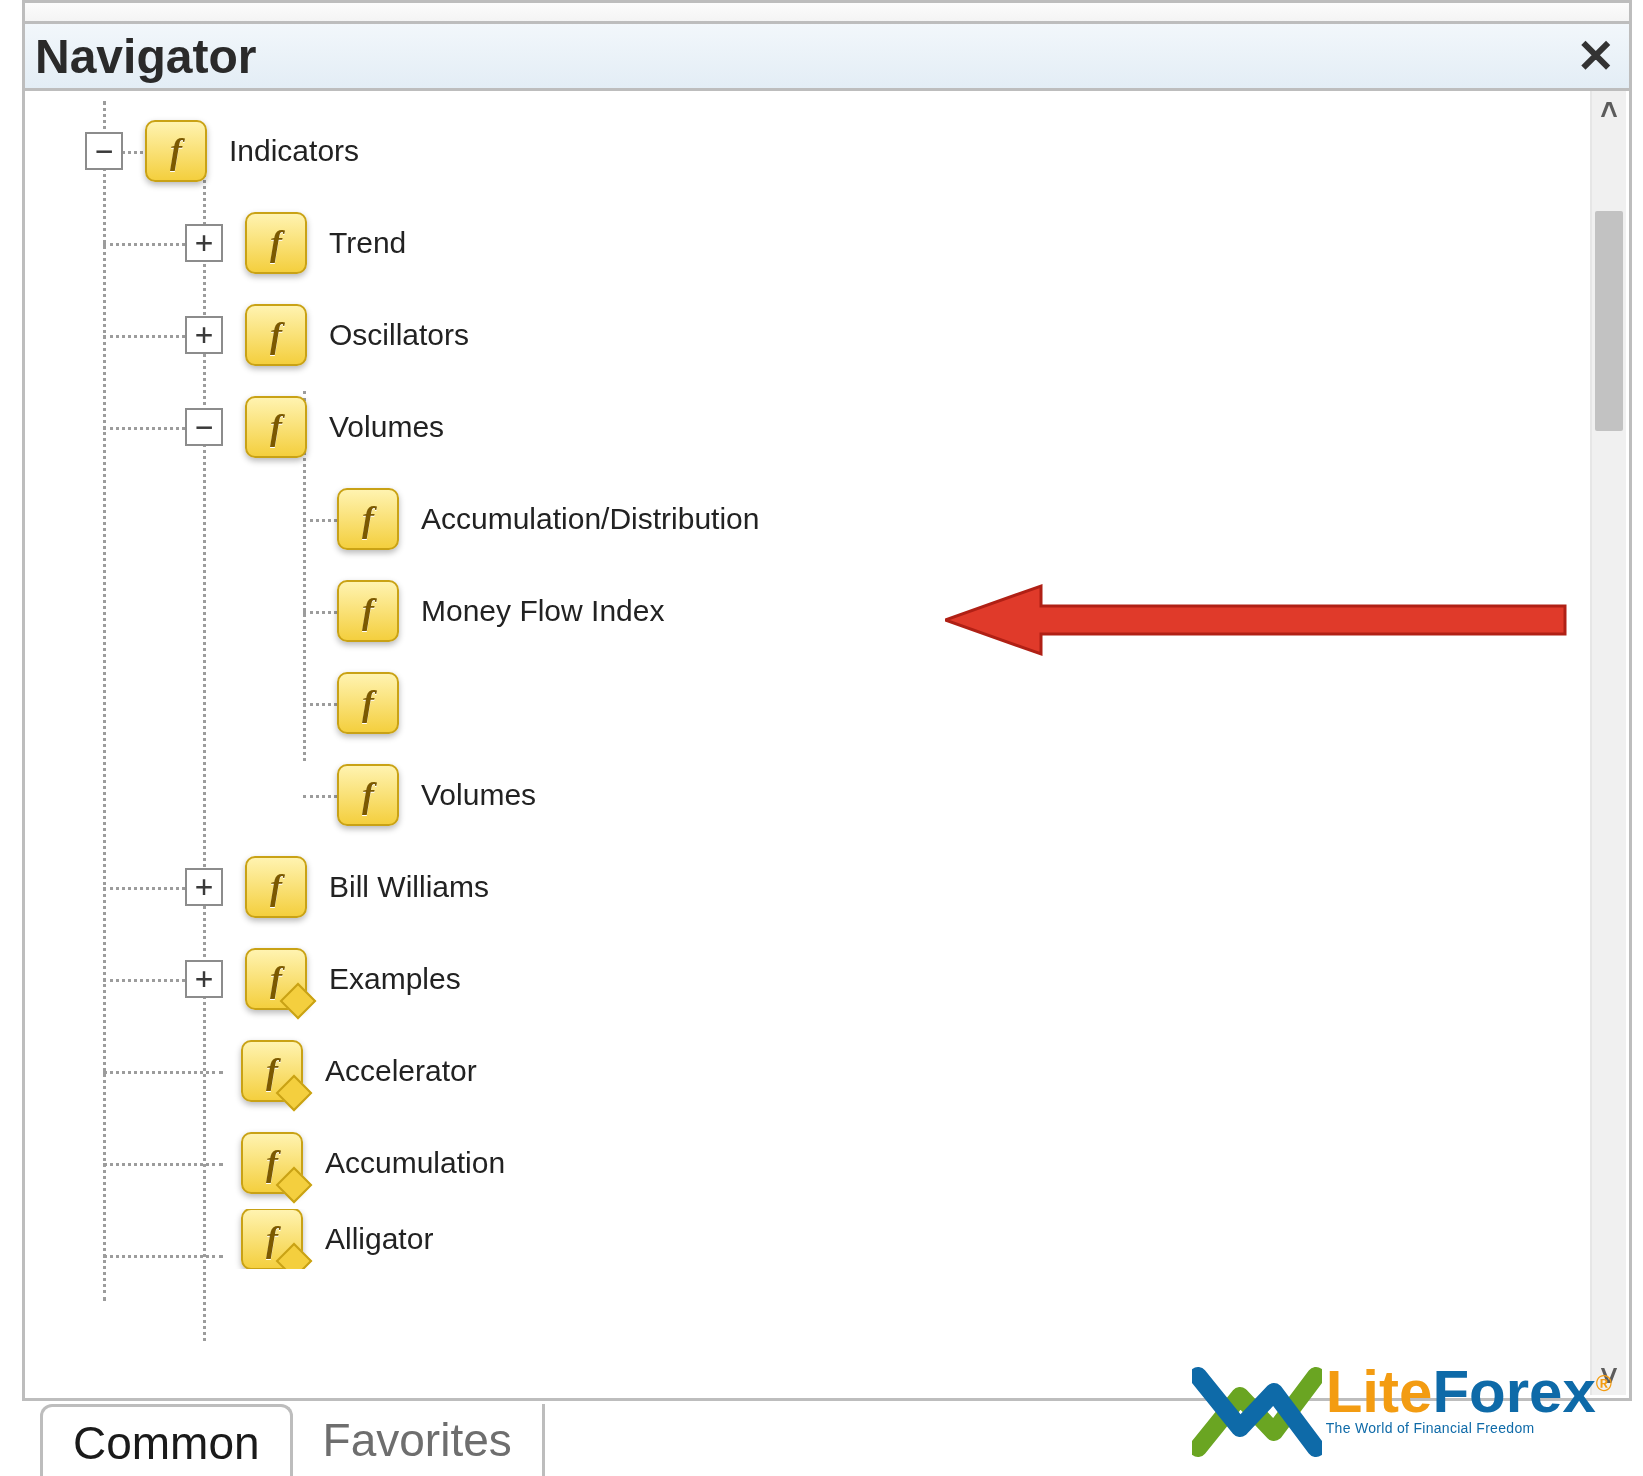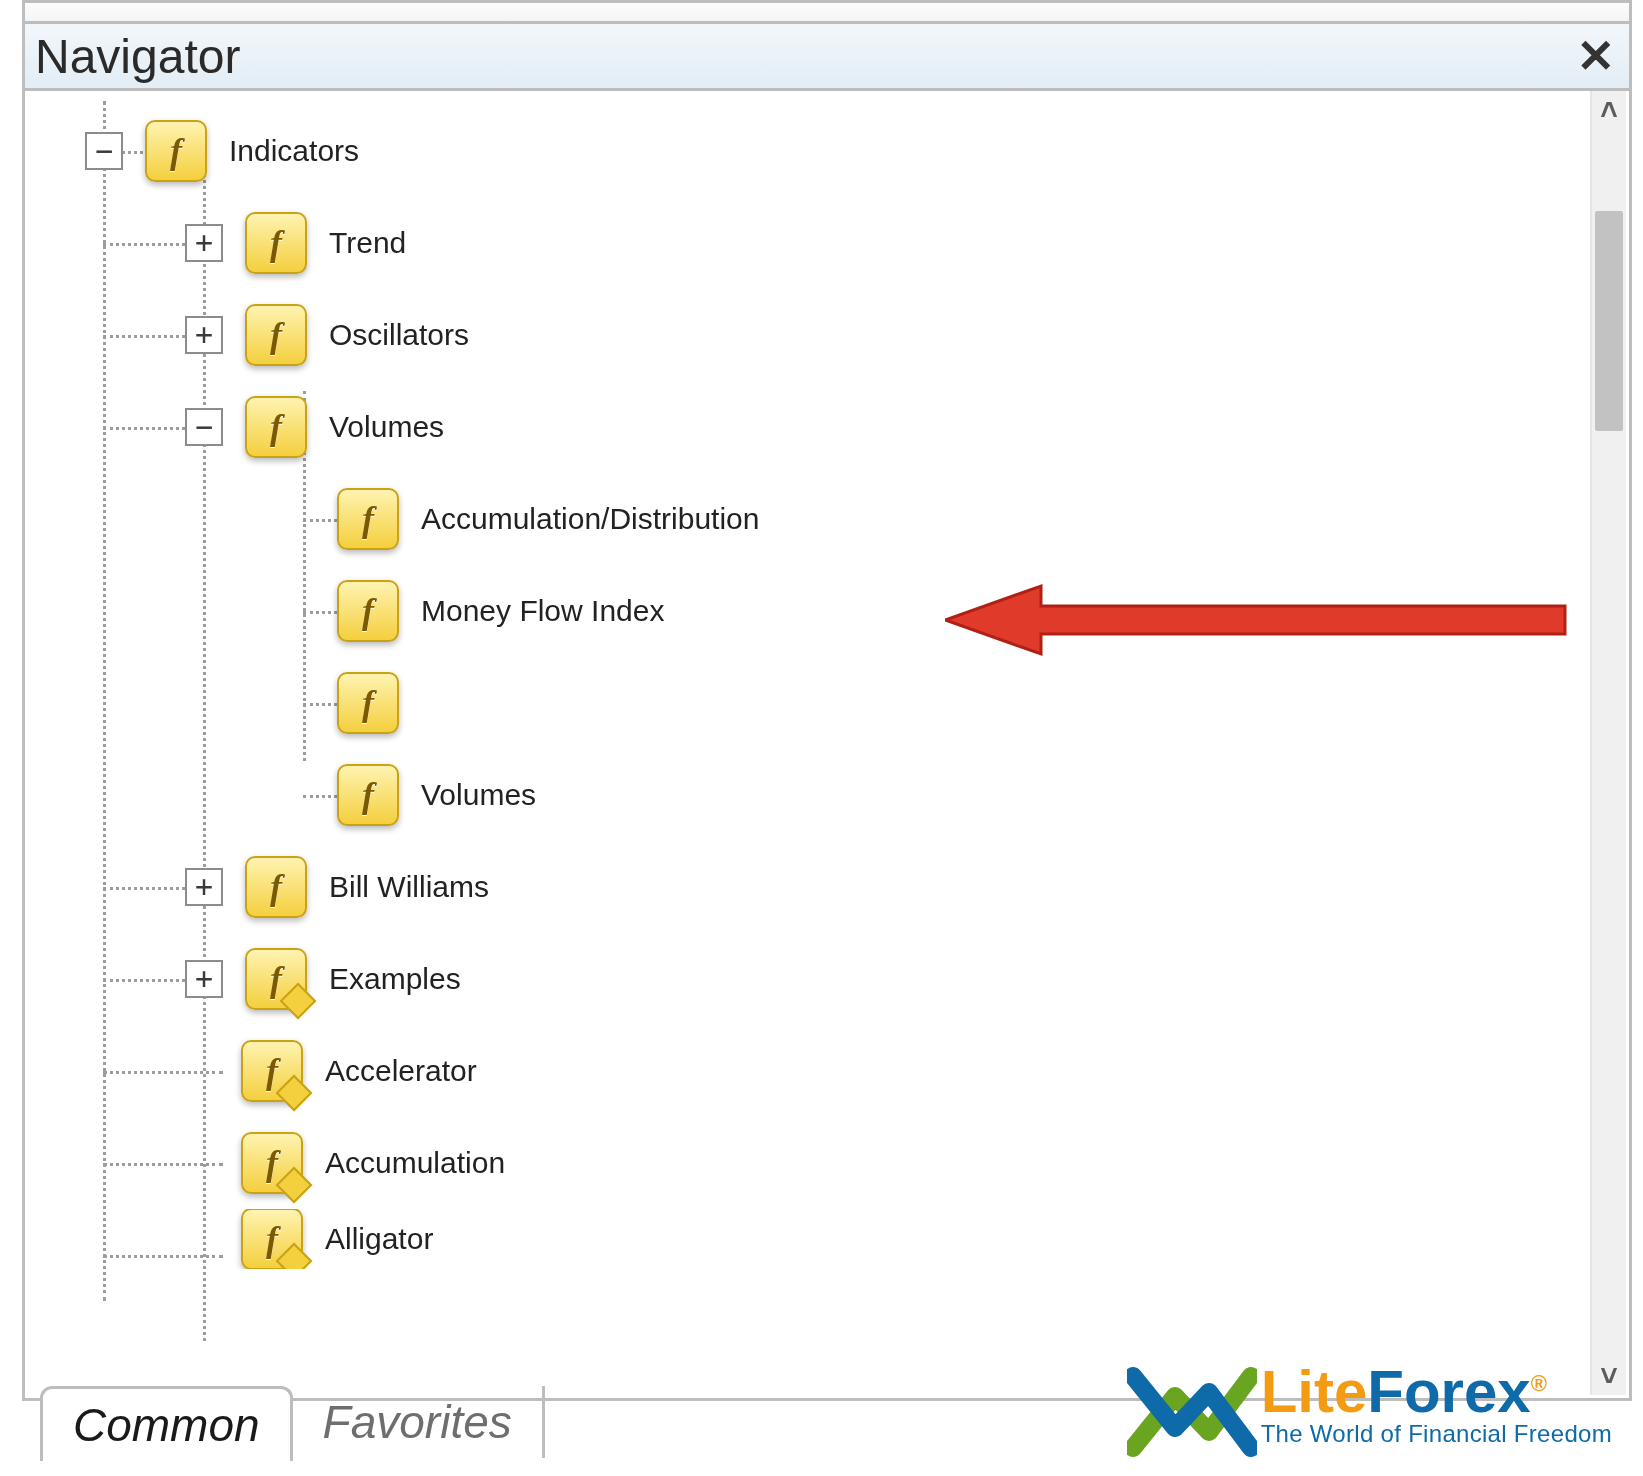--- a/index.html
+++ b/index.html
@@ -36,21 +36,21 @@
     background: linear-gradient(#f2f7fb,#e3edf5);
     border-bottom: 3px solid #bdbdbd;
     display: flex;
     align-items: center;
     justify-content: space-between;
     padding: 0 14px 0 10px;
   }
   .title-text {
     font-size: 48px;
     color: #2a2a2a;
-    font-weight: 400;
+    font-weight: 700;
   }
   .close-x {
     font-size: 46px;
     font-weight: 700;
     color: #333;
     cursor: pointer;
     line-height: 1;
   }
   .tree-wrap {
     position: absolute;
@@ -158,28 +158,27 @@
   }
   .hguide {
     position:absolute;
     border-top:3px dotted #9c9c9c;
     height:0;
     z-index:0;
   }
   
   .tabs {
     position:absolute;
-    left:0; bottom:18px;
+    left:0; bottom:0;
     height:78px;
     width:100%;
     display:flex;
     align-items:flex-end;
     padding-left:18px;
     box-sizing:border-box;
-    font-style:italic;
   }
   .tab {
     height:72px;
     padding:0 30px;
     font-size:46px;
     color:#6e6e6e;
     display:flex;align-items:center;
     border-right:3px solid #bdbdbd;
     cursor:pointer;
     background:transparent;
@@ -219,21 +218,21 @@
   }
   .logo-text-main {
     font-size:60px;
     font-weight:700;
     color:#f39c12;
     line-height:1;
   }
   .logo-text-main .blue { color:#0e6aa8; }
   .logo-reg { font-size:22px; color:#f39c12; vertical-align:super; }
   .logo-tag {
-    font-size:24px;
+    font-size:14px;
     color:#0e6aa8;
     letter-spacing: .3px;
     margin-top:-2px;
   }
 </style>
 </head>
 <body>
 
 <div class="outer">
   <div class="top-strip"></div>

